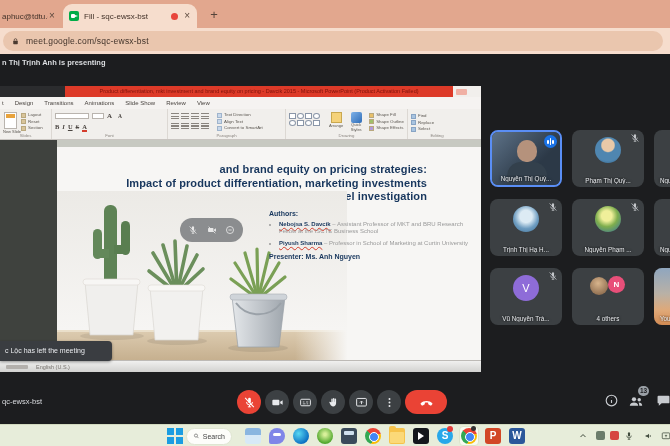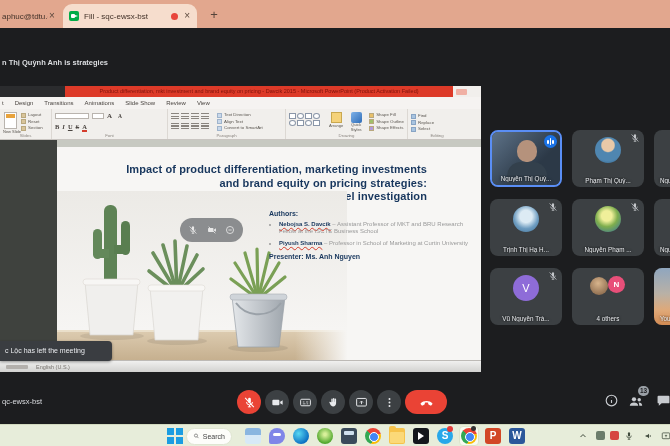--- a/index.html
+++ b/index.html
@@ -233,23 +233,31 @@
     </div>
     <div class="tab" id="tab2">
       <span class="favicon"></span>
       <span class="tab-title">Fill - sqc-ewsx-bst</span>
       <span id="recdot"></span>
       <span class="tab-close">×</span>
     </div>
     <div id="newtab">+</div>
   </div>
 
+  <div id="toolbar">
+    <div id="omnibox">
+      <svg class="ic" width="9" height="9" style="color:#4a3a30">
+          <use href="#i-lock"></use>
+        </svg>
+      <span class="url">meet.google.com/sqc-ewsx-bst</span>
+    </div>
+  </div>
 
   <div id="meet">
-    <div id="banner">n Thị Quỳnh Anh is strategies</div>
+    <div id="banner">n Thị Trịnh Anh is presenting</div>
 
     <div id="ppt">
       <div id="ppt-darkleft"></div>
       <div id="ppt-titlebar">Product differentiation, mkt investment and brand equity on pricing - Davcik 2015 - Microsoft PowerPoint (Product Activation Failed)</div>
       <div id="ppt-winctl"></div>
 
       <div id="ppt-tabs">
         <span>t</span>
         <span>Design</span>
         <span>Transitions</span>
@@ -394,22 +402,22 @@
           </div>
           <div class="rlabel">Editing</div>
         </div>
       </div>
 
       <div id="ppt-band"></div>
       <div id="ppt-leftpane"></div>
 
       <div id="slide">
         <div id="slide-title">
+          <div>and brand equity on pricing strategies:</div>
           <div>Impact of product differentiation, marketing investments</div>
-          <div>and brand equity on pricing strategies:</div>
           <div>A brand level investigation</div>
         </div>
 
         <svg id="photo" width="290" height="169" viewBox="0 0 290 169">
           <defs>
             <linearGradient id="gw" x1="0" y1="0" x2="0" y2="1">
                 <stop offset="0" stop-color="#eceae6"></stop>
                 <stop offset="1" stop-color="#f6f5f3"></stop>
               </linearGradient>
             <linearGradient id="gt" x1="0" y1="0" x2="0" y2="1">

